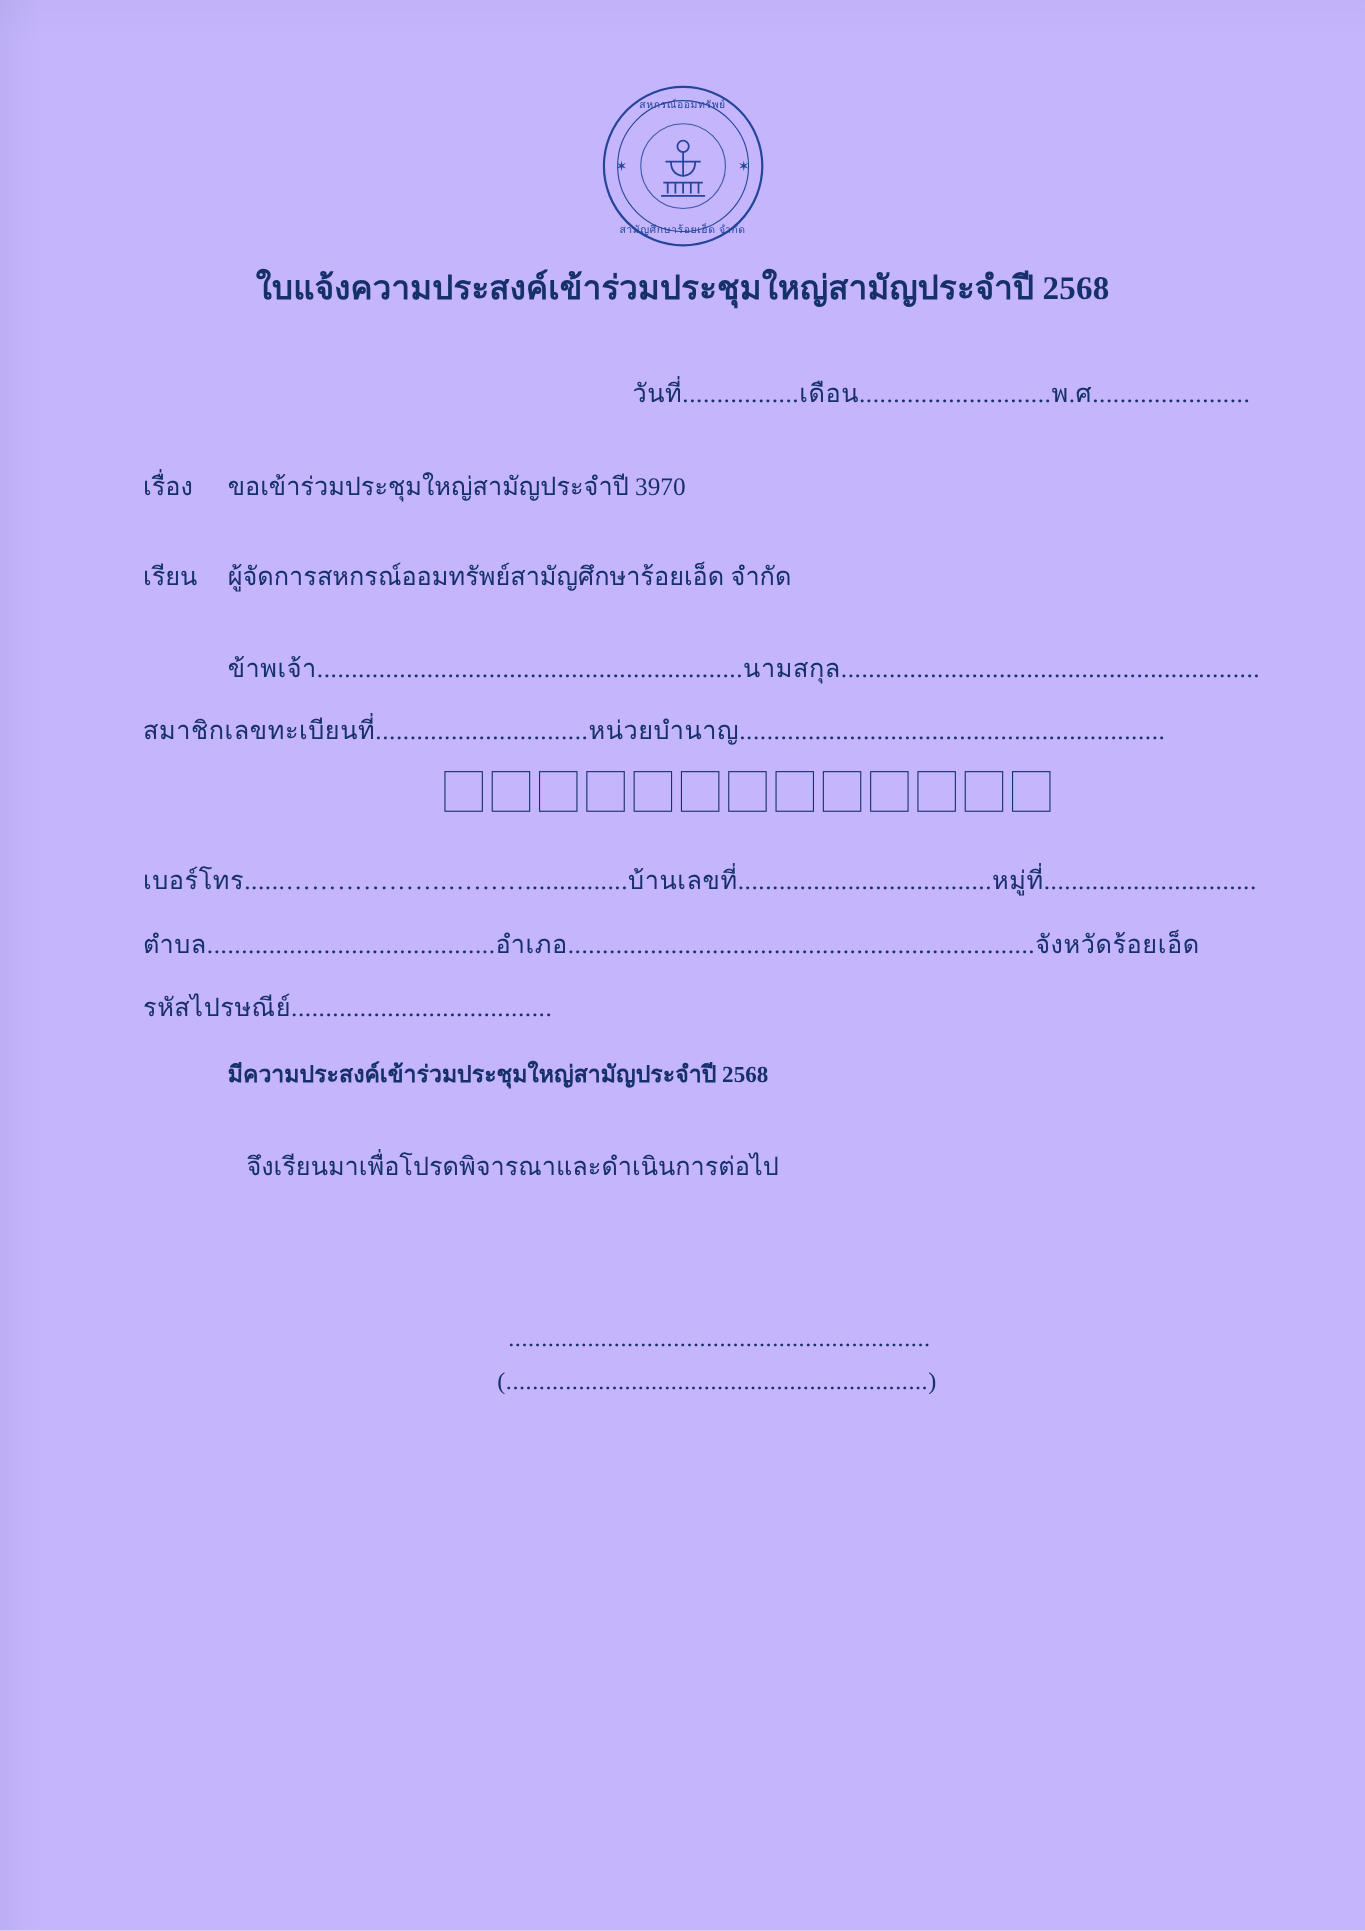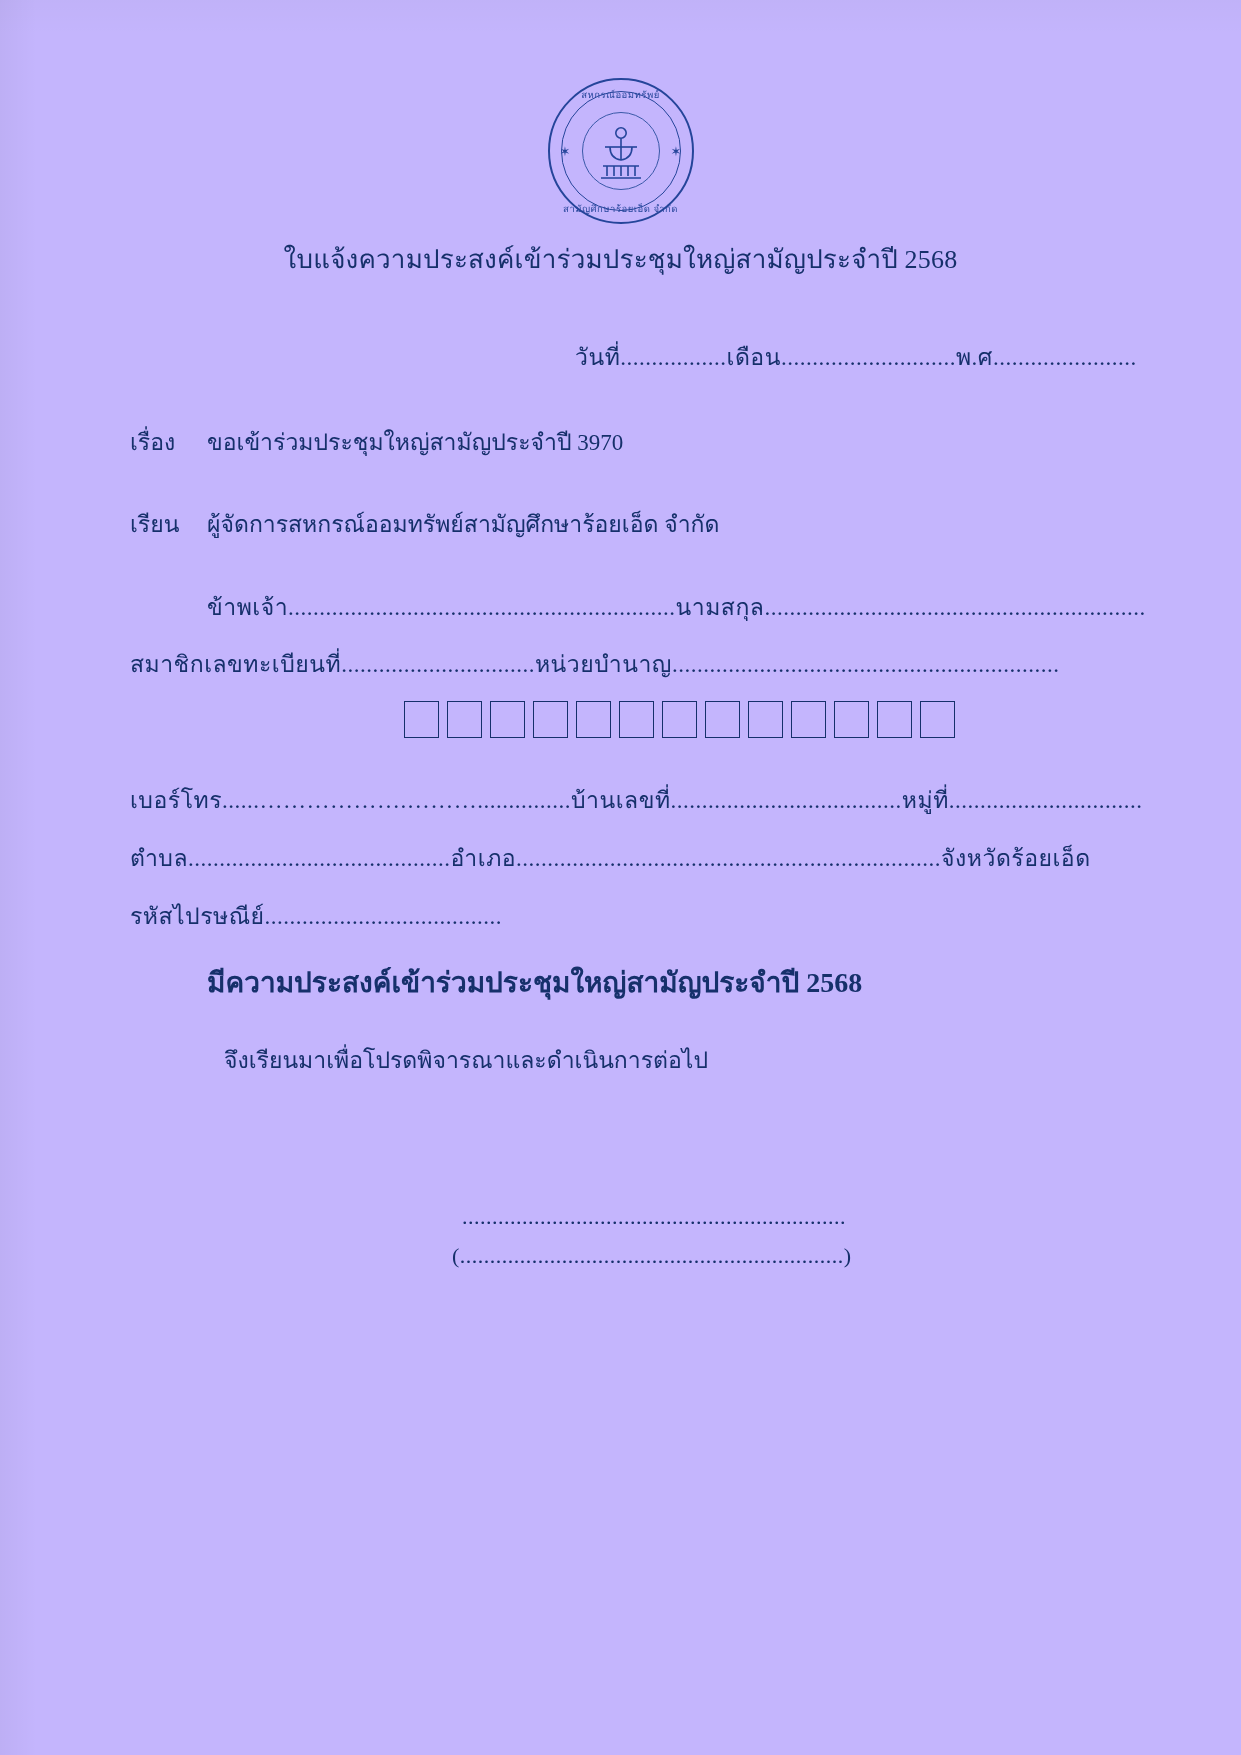--- a/index.html
+++ b/index.html
@@ -91,22 +91,22 @@
   .seal .star.left { left: 12px; top: 50%; transform: translateY(-50%); }
   .seal .star.right { right: 12px; top: 50%; transform: translateY(-50%); }
 
   
   .title {
     position: absolute;
     top: 238px;
     left: 0;
     width: 100%;
     text-align: center;
-    font-size: 26px;
-    font-weight: normal;
+    font-size: 30px;
+    font-weight: bold;
     letter-spacing: 0.2px;
   }
   .date-line {
     position: absolute;
     top: 339px;
     left: 575px;
     font-size: 23px;
     white-space: nowrap;
   }
 
@@ -128,21 +128,21 @@
   .r-member       { top: 646px; left: 130px; }
   .r-idlabel      { top: 715px; left: 130px; }
   .r-phone        { top: 782px; left: 130px; }
   .r-tambon       { top: 840px; left: 130px; }
   .r-postal       { top: 898px; left: 130px; }
 
   .r-intent {
     top: 960px;
     left: 207px;
     font-weight: bold;
-    font-size: 28px;
+    font-size: 21px;
   }
   .r-closing {
     top: 1042px;
     left: 224px;
     font-size: 23px;
   }
 
   
   .id-boxes {
     position: absolute;

